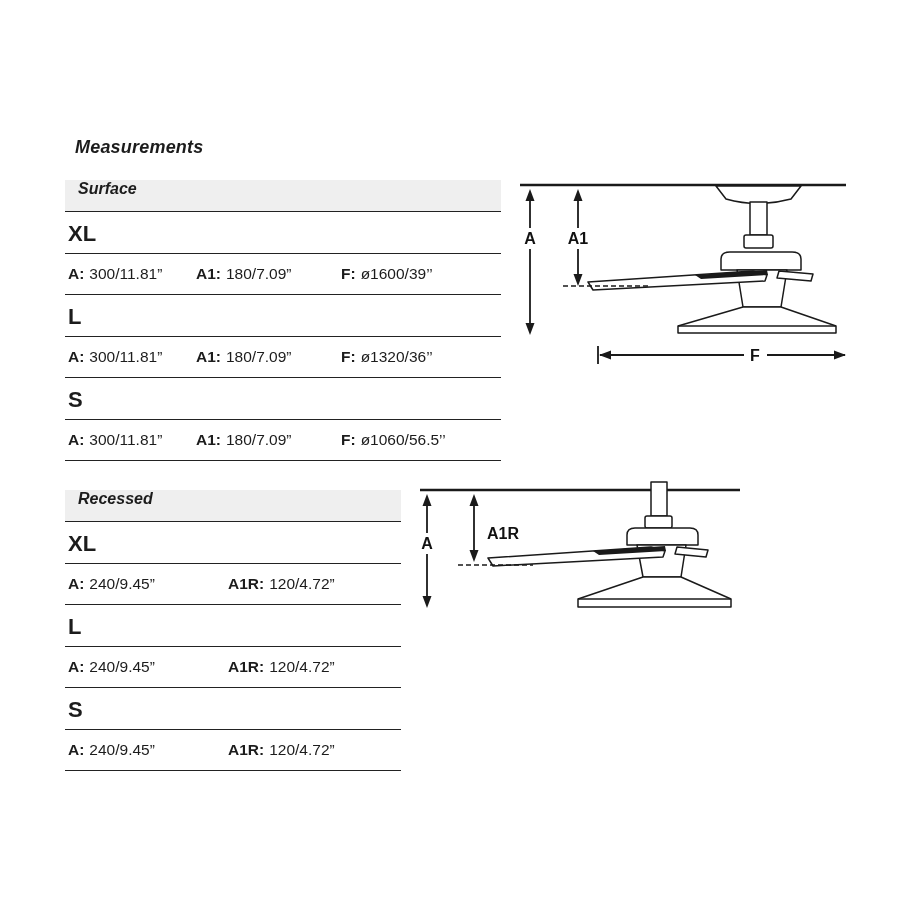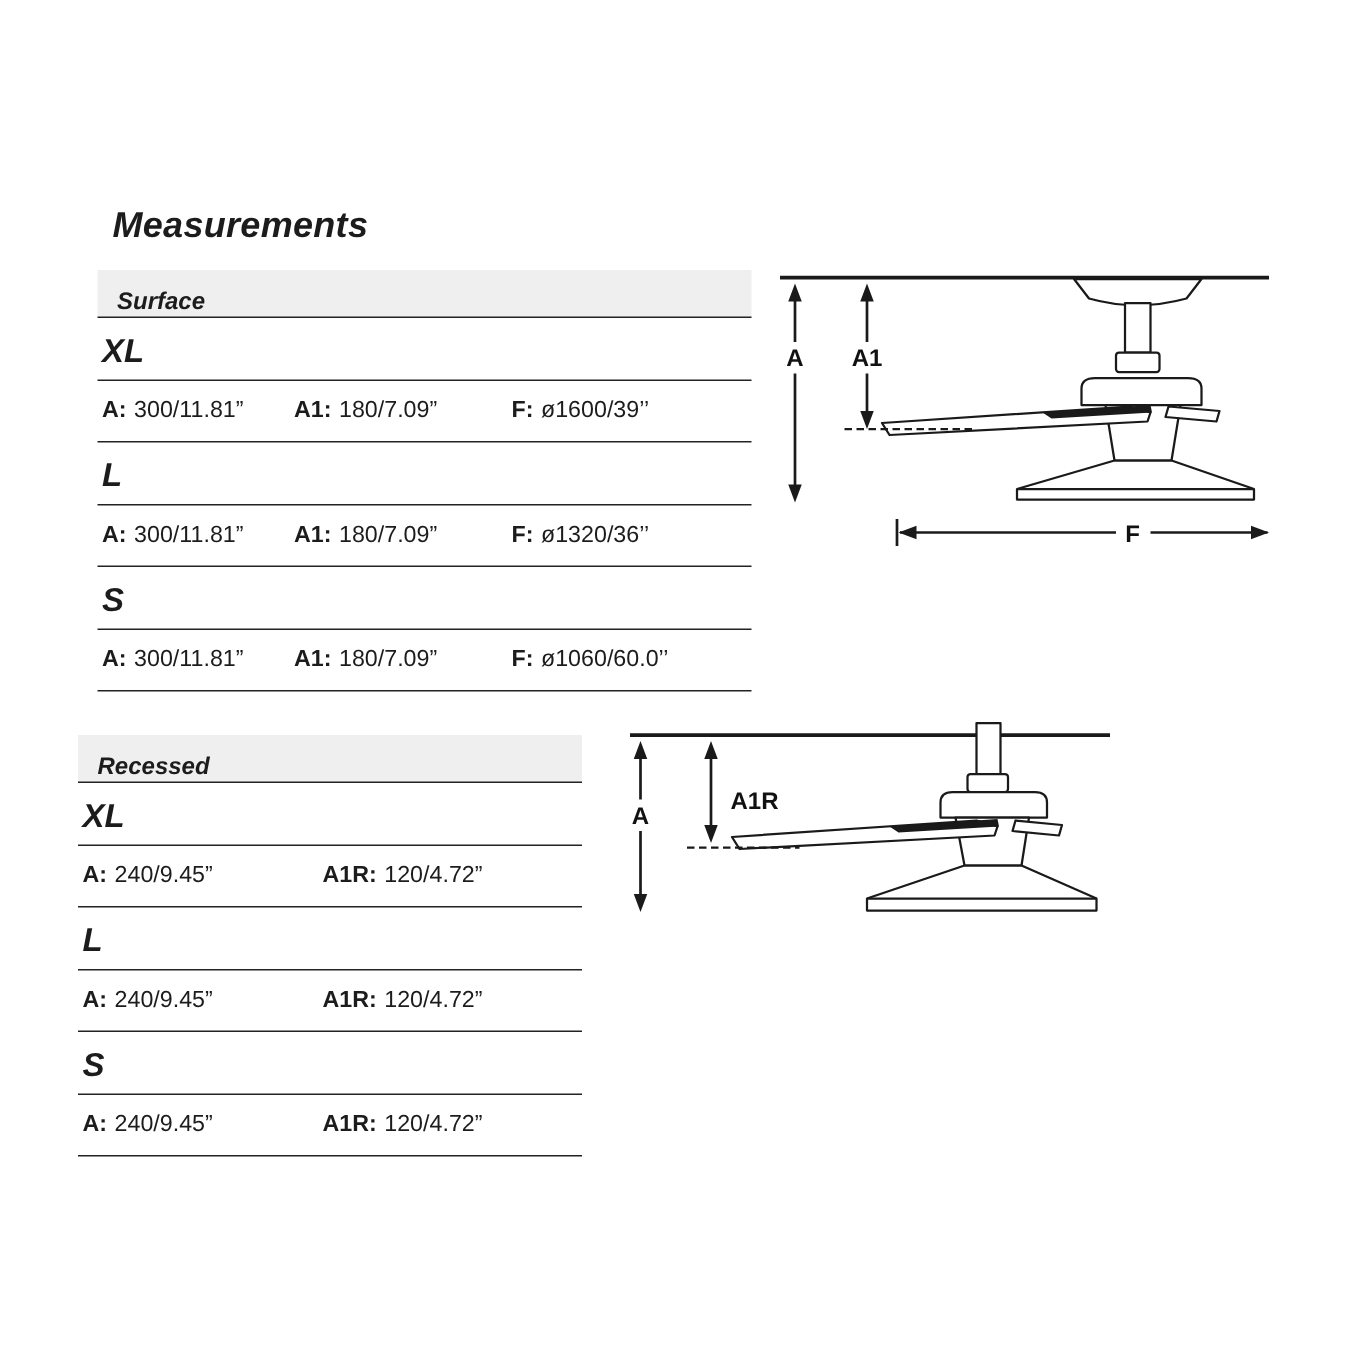--- a/index.html
+++ b/index.html
@@ -5,36 +5,36 @@
   * { box-sizing: border-box; }
   html, body { margin: 0; padding: 0; }
   body {
     width: 900px; height: 900px; background: #ffffff;
     font-family: "Liberation Sans", sans-serif; color: #1c1c1c;
   }
   .page { position: relative; width: 900px; height: 900px; overflow: hidden; background:#fff; }
 
   .page-title {
     position: absolute; left: 75px; top: 137px;
-    font-size: 24px; font-weight: bold; font-style: italic; letter-spacing: .2px;
+    font-size: 18px; font-weight: bold; font-style: italic; letter-spacing: .2px;
   }
 
   .spec-table { position: absolute; }
   .spec-table.surface  { left: 65px; top: 180px; width: 436px; }
-  .spec-table.recessed { left: 52px; top: 490px; width: 336px; }
+  .spec-table.recessed { left: 65px; top: 490px; width: 336px; }
 
   .table-header {
     height: 32px; background: #efefef; border-bottom: 1.5px solid #222;
-    display: flex; align-items: flex-end; padding-left: 13px;
+    display: flex; align-items: flex-start; padding-left: 13px;
     font-size: 16px; font-weight: bold; font-style: italic;
   }
   .size-row {
     height: 42px; border-bottom: 1.5px solid #222;
     display: flex; align-items: flex-end; padding: 0 0 6px 3px;
-    font-size: 22px; font-weight: bold; font-style: italic;
+    font-size: 22px; font-weight: bold;
   }
   .spec-row {
     height: 41px; border-bottom: 1.5px solid #222;
     display: flex; align-items: center; padding-left: 3px;
     font-size: 15.5px;
   }
   .spec { display: inline-flex; white-space: nowrap; }
   .spec .lbl { font-weight: bold; margin-right: 5px; }
   .surface  .spec.c1 { width: 128px; }
   .surface  .spec.c2 { width: 145px; text-align: center; }
@@ -104,21 +104,21 @@
       <span class="spec c1">
           <span class="lbl">A:</span>
           <span>300/11.81”</span>
         </span>
       <span class="spec c2">
           <span class="lbl">A1:</span>
           <span>180/7.09”</span>
         </span>
       <span class="spec c3">
           <span class="lbl">F:</span>
-          <span>ø1060/60.0’’</span>
+          <span>ø1060/56.5’’</span>
         </span>
     </div>
   </div>
 
   <svg class="diagram surface-diagram" width="340" height="198" viewBox="0 0 340 198">
     <line x1="5" y1="10" x2="331" y2="10" stroke="#1a1a1a" stroke-width="2.5"></line>
 
     <g fill="#ffffff" stroke="#1a1a1a" stroke-width="1.5" stroke-linejoin="round">
       <path d="M201,11 L286,11 L276,24 Q243,33 211,24 Z"></path>
       <rect x="235" y="27" width="17" height="33"></rect>

